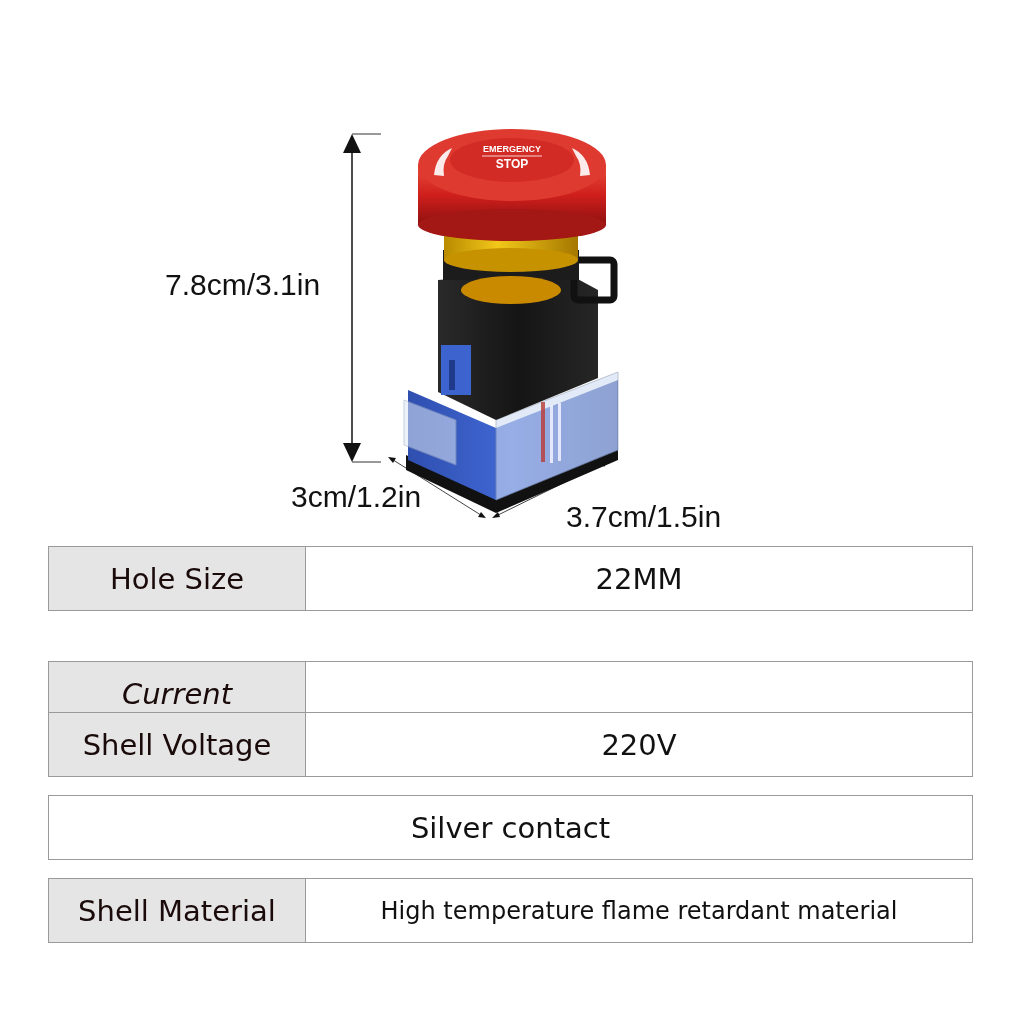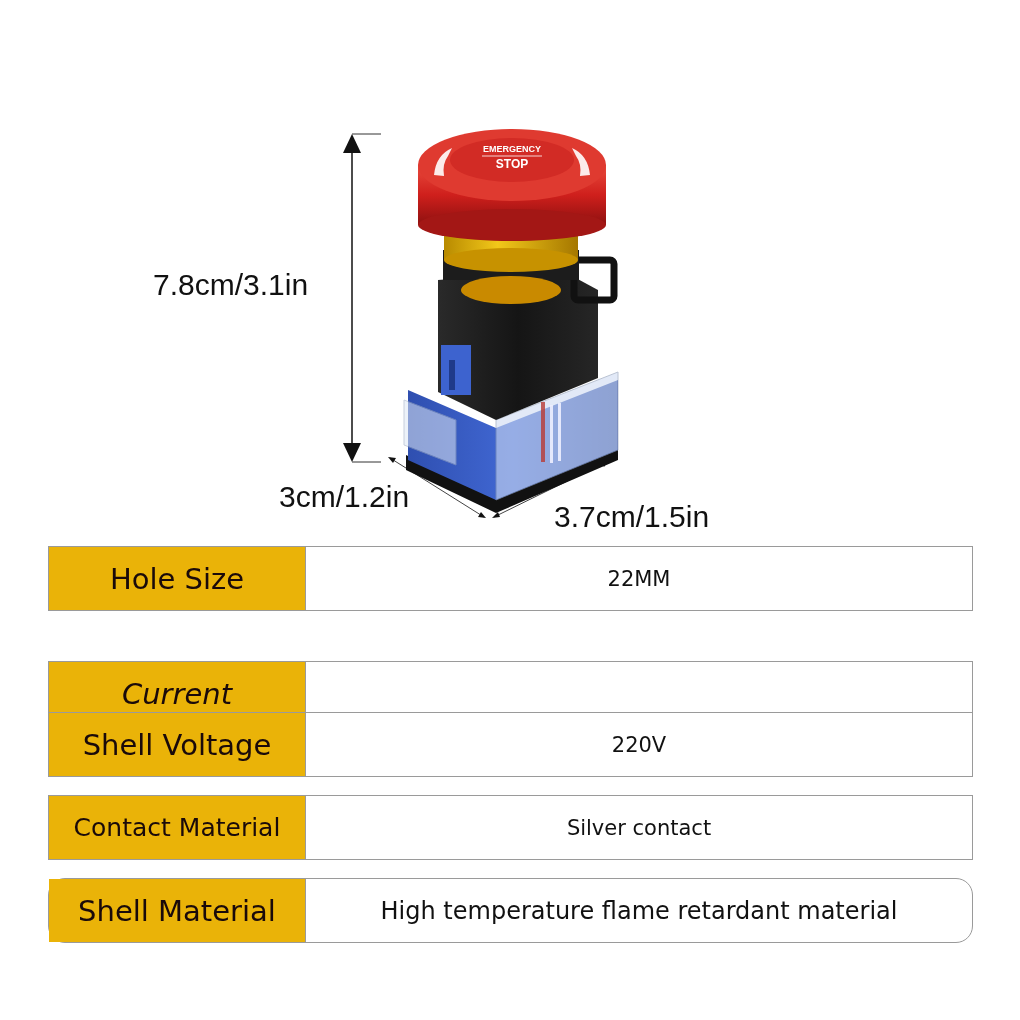--- a/index.html
+++ b/index.html
@@ -1,22 +1,22 @@
 <!DOCTYPE html>
 <html><head>
 <meta charset="utf-8">
 <style>
   html, body { margin:0; padding:0; background:#ffffff; }
   body { width:1020px; height:1020px; position:relative; overflow:hidden; font-family:"Liberation Sans", sans-serif; }
-  .dim-label { position:absolute; color:#111; font-family:"Liberation Sans", sans-serif; font-size:30px; white-space:nowrap; }
+  .dim-label { position:absolute; color:#111; font-family:"Liberation Sans", sans-serif; font-size:30px; white-space:nowrap;margin-left:12px; }
   #product { position:absolute; left:356px; top:120px; width:300px; height:420px; }
   .spec-row { position:absolute; left:48px; width:925px; height:65px; border:1.5px solid #9a9a9a; box-sizing:border-box; display:flex; background:#fff; }
-  .spec-key { width:257px; height:100%; background:#eab308; display:flex; align-items:center; justify-content:center; color:#1a0a0a; font-family:"DejaVu Sans", sans-serif; font-size:29px; border-right:1.5px solid #9a9a9a; box-sizing:border-box; }
+  .spec-key { width:257px; height:100%; background:#e5e5e5; display:flex; align-items:center; justify-content:center; color:#1a0a0a; font-family:"DejaVu Sans", sans-serif; font-size:29px; border-right:1.5px solid #9a9a9a; box-sizing:border-box; }
   .spec-key.small { font-size:25px; }
-  .spec-val { flex:1; display:flex; align-items:center; justify-content:center; color:#111; font-family:"DejaVu Sans", sans-serif; font-size:21px; }
+  .spec-val { flex:1; display:flex; align-items:center; justify-content:center; color:#111; font-family:"DejaVu Sans", sans-serif; font-size:29px; }
   .spec-val.small { font-size:24px; }
 </style>
 </head>
 <body>
 
 <svg width="1020" height="540" style="position:absolute;left:0;top:0;">
 
   <line x1="352" y1="140" x2="352" y2="455" stroke="#111" stroke-width="1.5"></line>
   <polygon points="352,134 343,153 361,153" fill="#111"></polygon>
   <polygon points="352,462 343,443 361,443" fill="#111"></polygon>
@@ -101,19 +101,18 @@
   <div class="spec-val">22MM</div>
 </div>
 <div class="spec-row" style="top:661px;font-style:italic;">
   <div class="spec-key">Current</div>
 </div>
 <div class="spec-row" style="top:712px;">
   <div class="spec-key">Shell Voltage</div>
   <div class="spec-val">220V</div>
 </div>
 <div class="spec-row" style="top:795px;">
-  <div class="spec-key small">Contact Material</div>
   <div class="spec-val">Silver contact</div>
 </div>
-<div class="spec-row" style="top:878px;border-radius:17px;">
+<div class="spec-row" style="top:878px;">
   <div class="spec-key">Shell Material</div>
   <div class="spec-val small">High temperature flame retardant material</div>
 </div>
 
 </body></html>

